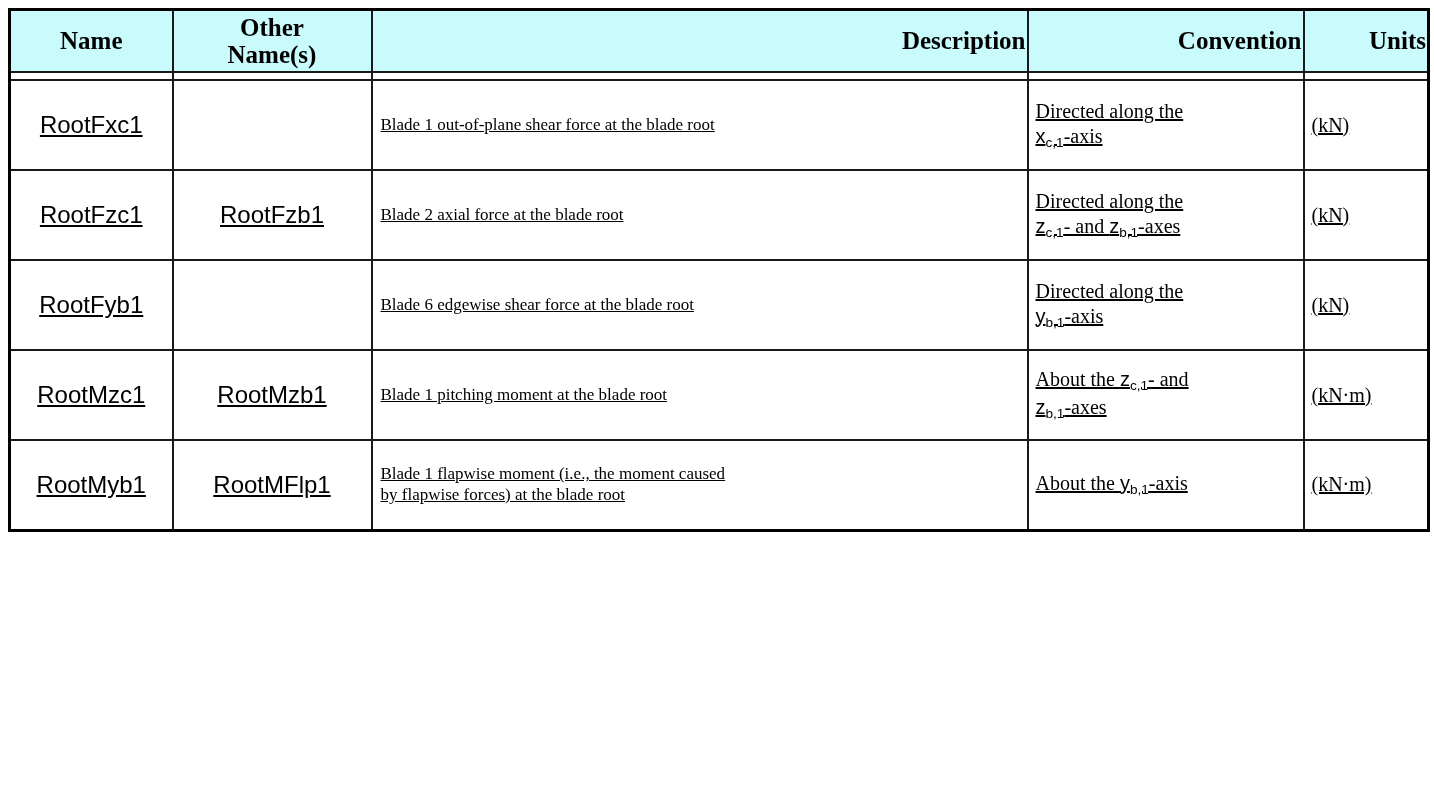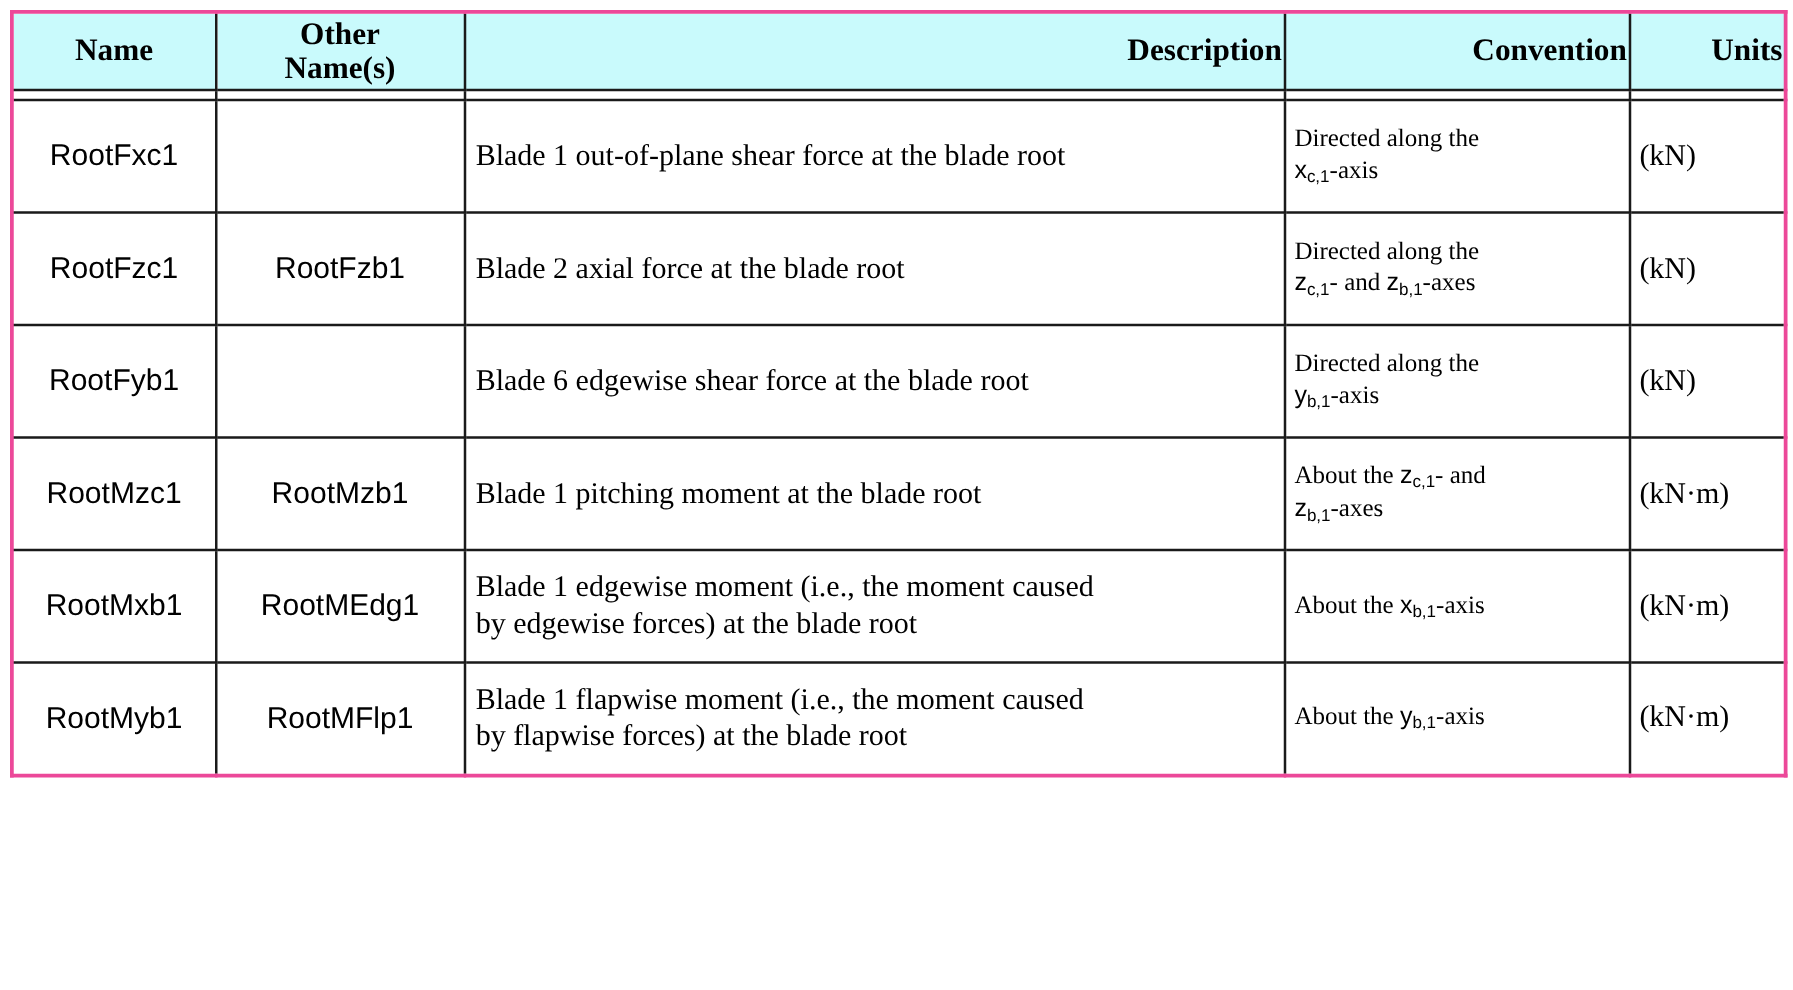--- a/index.html
+++ b/index.html
@@ -12,21 +12,21 @@
     font-family: "Liberation Serif", serif;
     color: #000000;
   }
   .wrap {
     padding: 8px 0 0 8px;
   }
   table.param-table {
     border-collapse: collapse;
     table-layout: fixed;
     width: 1419px;
-    border: 3px solid #ec4899;
+    border: 3px solid #000000;
   }
   .param-table th,
   .param-table td {
     border: 2px solid #1a1a1a;
     vertical-align: middle;
     overflow: hidden;
   }
   
   .param-table thead th {
     background: #c9fafc;
@@ -41,40 +41,40 @@
   
   .param-table tr.gap td {
     height: 6px;
     padding: 0;
     line-height: 0;
     background: #ffffff;
     border-top: 2px solid #1a1a1a;
     border-bottom: 2px solid #1a1a1a;
   }
   
-  .param-table tbody tr.data-row { height: 90px; }
+  .param-table tbody tr.data-row { height: 90px; text-decoration: underline; }
   td.name, td.other {
     font-family: "Liberation Sans", sans-serif;
     font-size: 24px;
     text-align: center;
     padding: 0 4px;
   }
   td.desc {
-    font-size: 24px;
+    font-size: 17px;
     padding: 2px 8px;
     line-height: 1.2;
     white-space: pre-line;
   }
   td.conv {
     font-size: 20px;
     padding: 2px 7px;
     line-height: 1.25;
   }
   td.units {
-    font-size: 24px;
+    font-size: 20px;
     padding: 16px 7px;
   }
   
   .ax {
     font-family: "Liberation Sans", sans-serif;
   }
   .sub {
     font-family: "Liberation Sans", sans-serif;
     font-size: 0.68em;
     vertical-align: -0.28em;
@@ -132,28 +132,20 @@
           <td class="units">(kN)</td>
         </tr>
         <tr class="data-row">
           <td class="name">RootMzc1</td>
           <td class="other">RootMzb1</td>
           <td class="desc">Blade 1 pitching moment at the blade root</td>
           <td class="conv"><span>About the </span><span class="ax">z</span><span class="sub">c,1</span><span>- and</span><br><span class="ax">z</span><span class="sub">b,1</span><span>-axes</span></td>
           <td class="units">(kN·m)</td>
         </tr>
         <tr class="data-row">
-          <td class="name">RootMxb1</td>
-          <td class="other">RootMEdg1</td>
-          <td class="desc">Blade 1 edgewise moment (i.e., the moment caused
-by edgewise forces) at the blade root</td>
-          <td class="conv"><span>About the </span><span class="ax">x</span><span class="sub">b,1</span><span>-axis</span></td>
-          <td class="units">(kN·m)</td>
-        </tr>
-        <tr class="data-row">
           <td class="name">RootMyb1</td>
           <td class="other">RootMFlp1</td>
           <td class="desc">Blade 1 flapwise moment (i.e., the moment caused
 by flapwise forces) at the blade root</td>
           <td class="conv"><span>About the </span><span class="ax">y</span><span class="sub">b,1</span><span>-axis</span></td>
           <td class="units">(kN·m)</td>
         </tr>
       </tbody>
   </table>
 </div>

